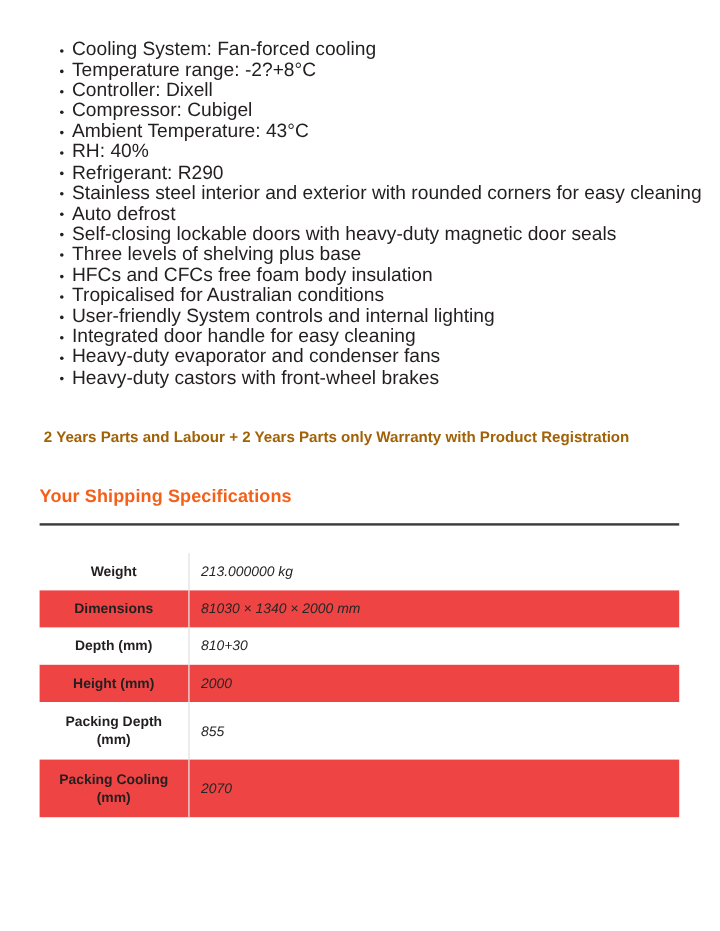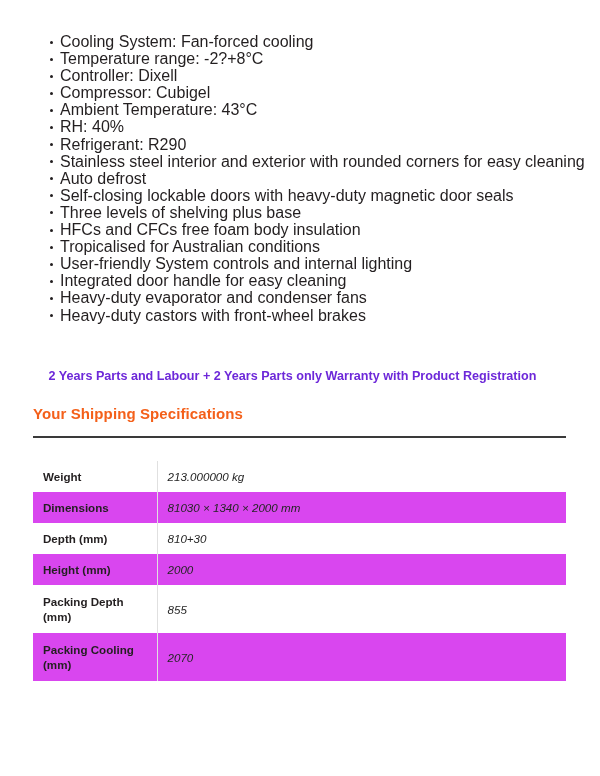--- a/index.html
+++ b/index.html
@@ -50,25 +50,25 @@
     border-radius: 50%;
     background: #231f20;
   }
 
   
   .warranty {
     position: absolute;
     left: 33px;
     top: 354px;
     width: 500px;
-    margin: 12px;
+    margin: 0;
     font-size: 12.6px;
     font-weight: bold;
     line-height: 21px;
-    color: #6d28d9;
+    color: #a16207;
     white-space: pre-wrap;
   }
 
   
   .section-heading {
     position: absolute;
     left: 33px;
     top: 405px;
     margin: 0;
     font-size: 15px;
@@ -94,34 +94,35 @@
     position: absolute;
     left: 33px;
     top: 461px;
     width: 533px;
     border-collapse: collapse;
     table-layout: fixed;
     font-size: 11.6px;
   }
   .spec-table col.label-col { width: 124px; }
   .spec-table tr.row-odd  { background: #ffffff; }
-  .spec-table tr.row-even { background: #d946ef; }
+  .spec-table tr.row-even { background: #ef4444; }
 
   .spec-table th,
   .spec-table td {
     padding: 0 10px;
     text-align: left;
     vertical-align: middle;
     border: none;
   }
   .spec-table th {
     font-weight: bold;
     color: #231f20;
     line-height: 15px;
     border-right: 1px solid #e0e0e0;
+    text-align: center;
   }
   .spec-table td {
     font-style: italic;
     color: #262626;
     line-height: 15px;
   }
   .spec-table tr.r-single th,
   .spec-table tr.r-single td { height: 31px; }
   .spec-table tr.r-double th,
   .spec-table tr.r-double td { height: 48px; }

